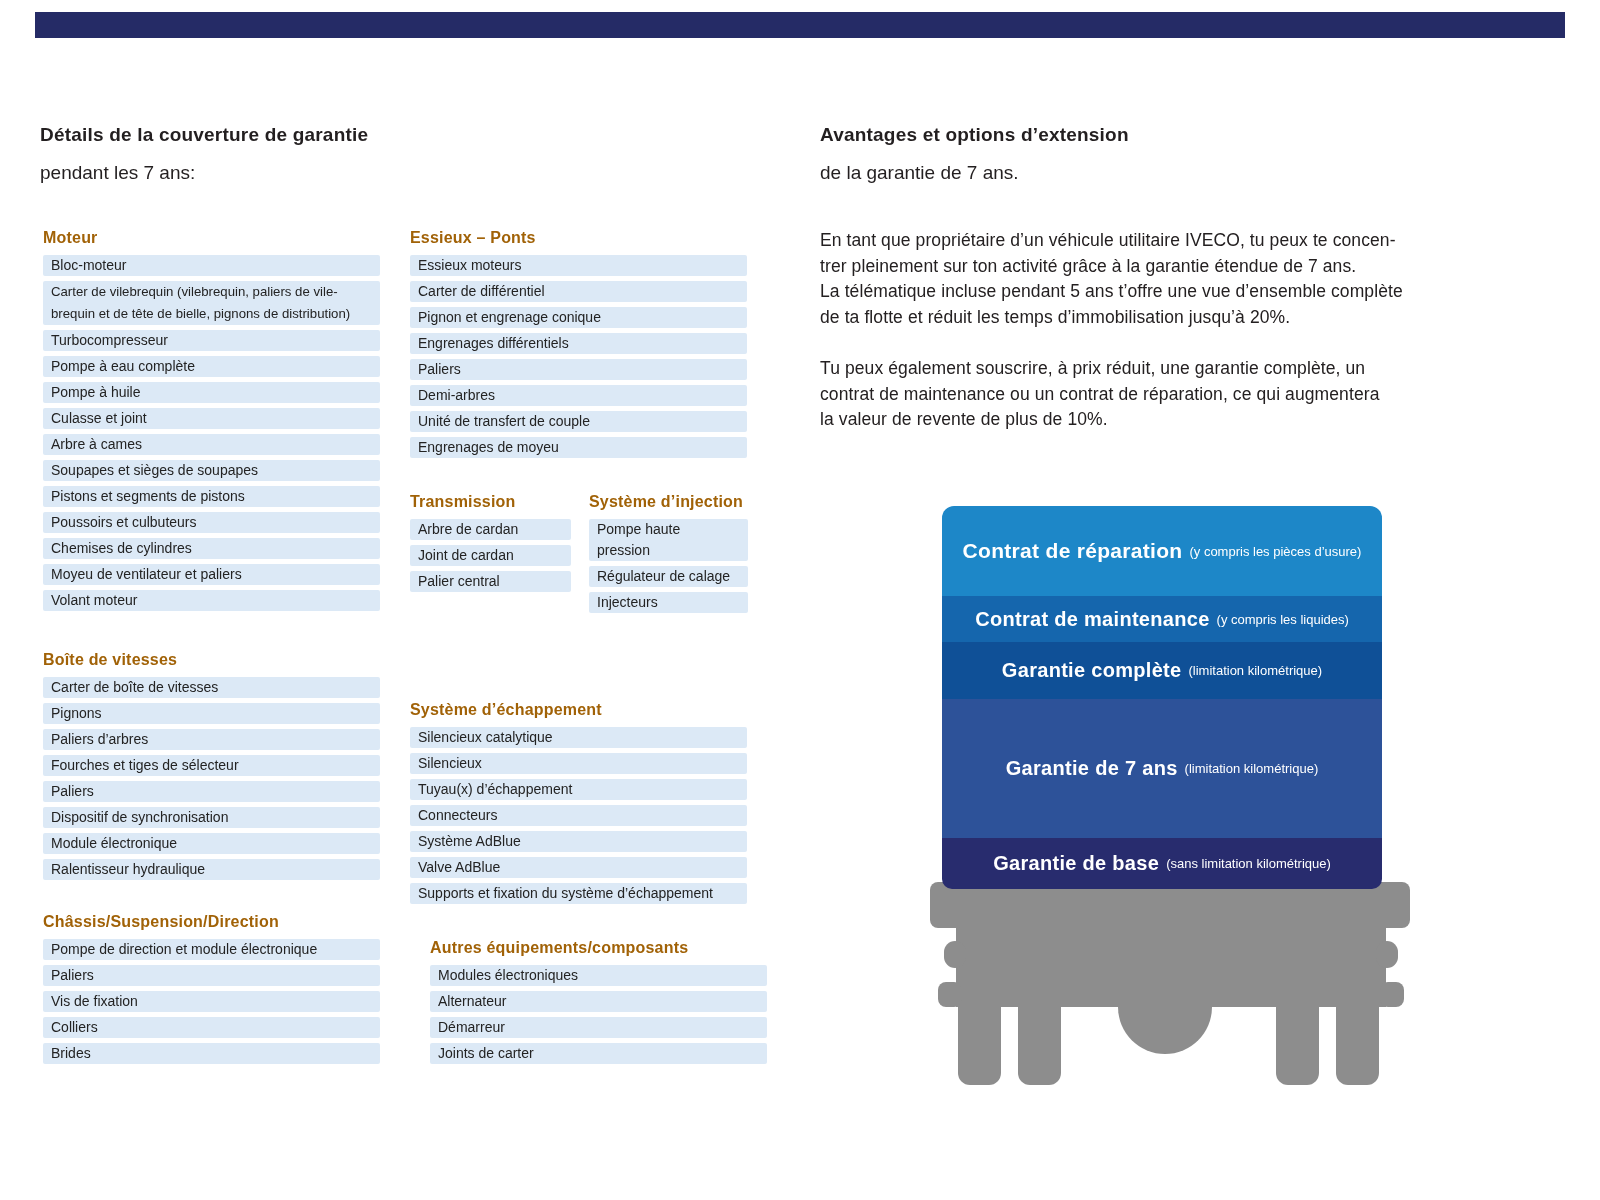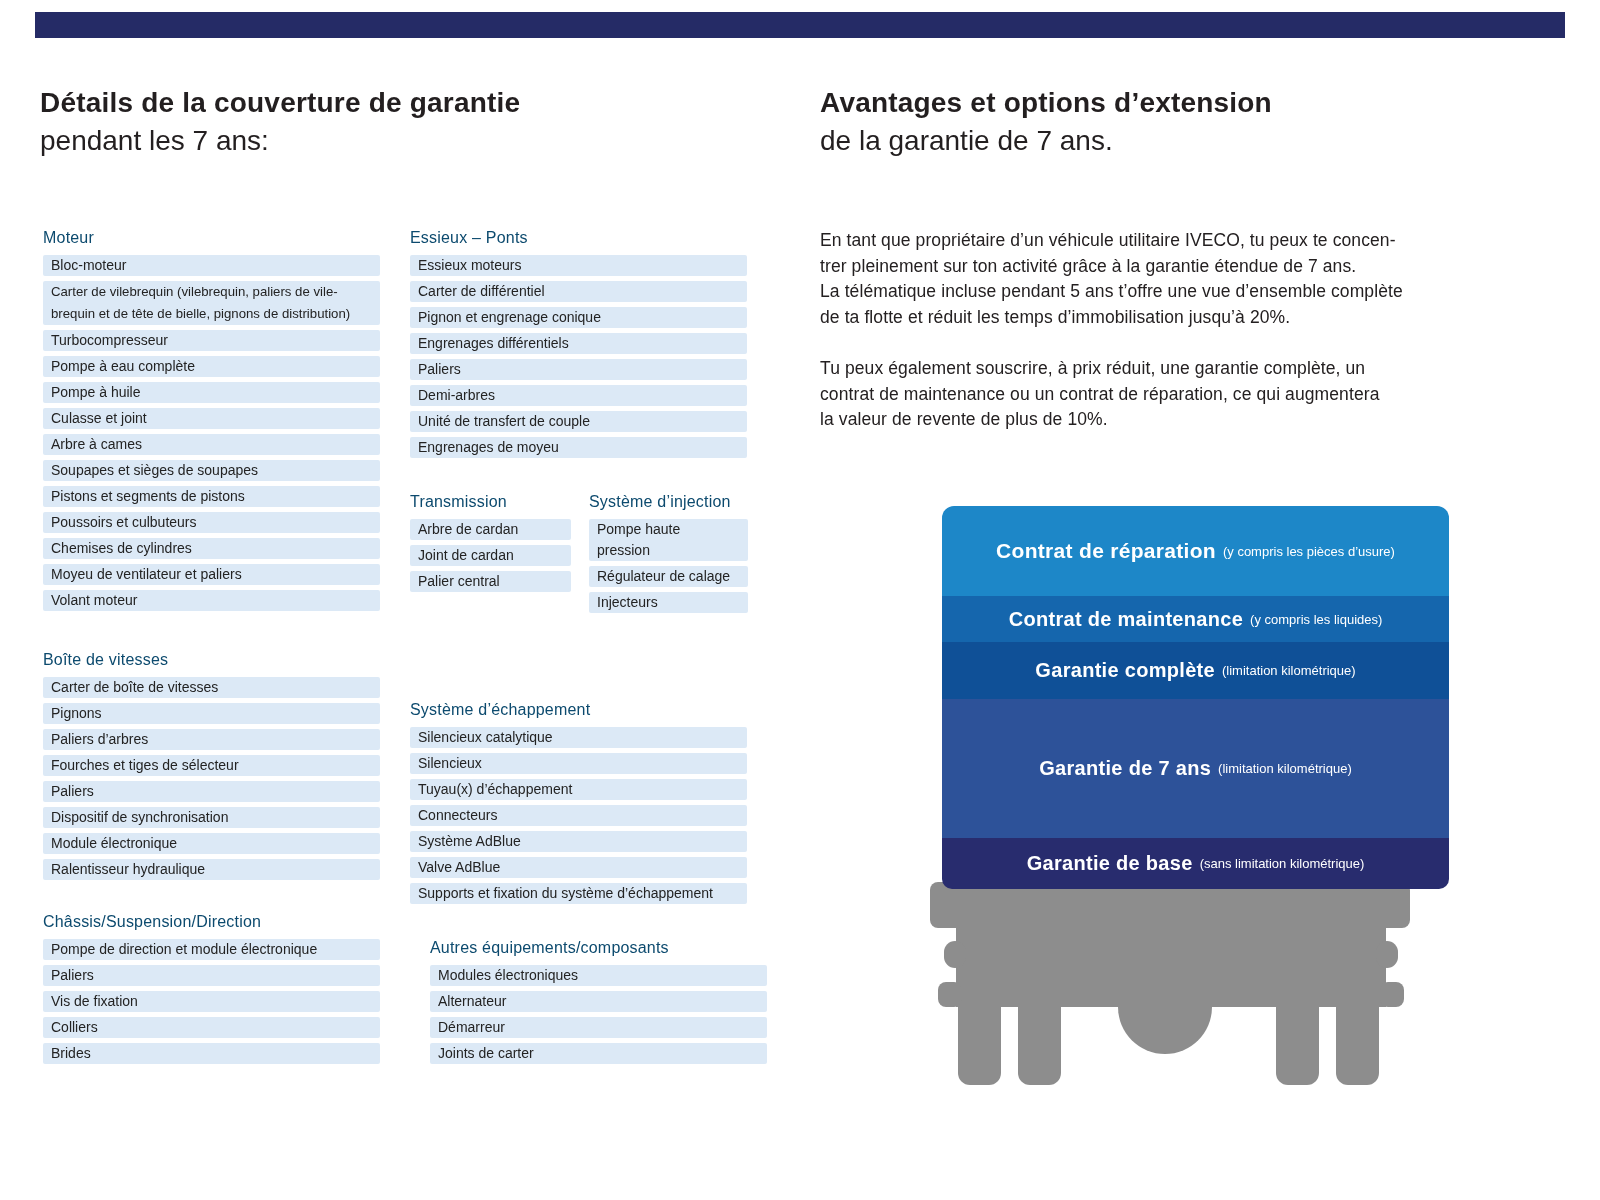--- a/index.html
+++ b/index.html
@@ -1,48 +1,48 @@
 <!DOCTYPE html>
 <html lang="fr"><head>
 <meta charset="utf-8">
 <style>
   html,body{margin:0;padding:0;background:#fff;}
   body{width:1600px;height:1200px;position:relative;font-family:"Liberation Sans",sans-serif;color:#231f20;overflow:hidden;}
   .page{position:absolute;inset:0;background:#ffffff;}
 
   .top-bar{position:absolute;left:35px;top:12px;width:1530px;height:26px;}
 
-  .title{position:absolute;font-size:28px;line-height:38px;color:#231f20;}
+  .title{position:absolute;font-size:19px;line-height:38px;color:#231f20;margin-top:32px;}
   .title .t-bold{display:block;font-weight:bold;letter-spacing:.2px;}
   .title .t-light{display:block;font-weight:300;}
   #title-left{left:40px;top:84px;}
   #title-right{left:820px;top:84px;}
 
   .section{position:absolute;width:337px;}
-  .sec-heading{font-weight:normal;font-size:16px;line-height:20px;color:#0c4a6e;margin-bottom:7px;letter-spacing:.2px;}
+  .sec-heading{font-weight:bold;font-size:16px;line-height:20px;color:#a16207;margin-bottom:7px;letter-spacing:.2px;}
   .rows{display:flex;flex-direction:column;gap:5px;}
   .row{background:#dce9f6;min-height:21px;line-height:21px;font-size:14px;color:#232323;padding-left:8px;padding-right:12px;border-radius:2px;}
   .row.multi{line-height:22px;font-size:13.2px;}
 
   #sec-moteur{left:43px;top:228px;}
   #sec-boite{left:43px;top:650px;}
   #sec-chassis{left:43px;top:912px;}
   #sec-essieux{left:410px;top:228px;}
   #two-col{position:absolute;left:410px;top:492px;width:340px;display:flex;gap:18px;}
   #sec-transmission{position:static;width:161px;}
   #sec-injection{position:static;width:159px;}
   #sec-prise{left:410px;top:620px;}
   #sec-echappement{left:410px;top:700px;}
   #sec-autres{left:410px;top:938px;margin-left:20px;}
 
   .para{position:absolute;left:820px;width:700px;font-size:17.5px;line-height:25.5px;color:#242021;letter-spacing:.1px;}
   #para1{top:228px;}
   #para2{top:356px;}
 
-  #stack{position:absolute;left:942px;top:506px;width:507px;display:flex;flex-direction:column;z-index:2;}
+  #stack{position:absolute;left:942px;top:506px;width:440px;display:flex;flex-direction:column;z-index:2;}
   .stack-box{display:flex;align-items:center;justify-content:center;color:#fff;white-space:nowrap;}
   .sb-label{font-weight:bold;font-size:20px;letter-spacing:.3px;}
   .stack-box.first .sb-label{font-size:21px;}
   .sb-note{font-size:13px;margin-left:7px;}
   .stack-box.first{border-radius:12px 12px 0 0;}
   .stack-box.last{border-radius:0 0 10px 10px;}
 
   .truck-part{position:absolute;z-index:1;}
   #t-band{left:930px;top:882px;width:480px;height:46px;border-radius:8px;}
   #t-body{left:956px;top:906px;width:430px;height:101px;}

